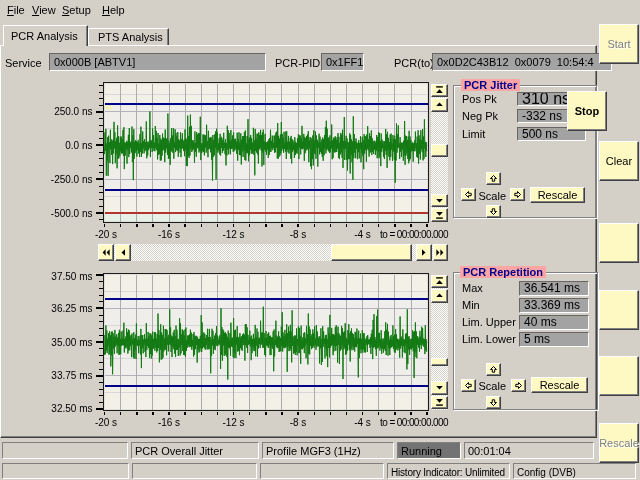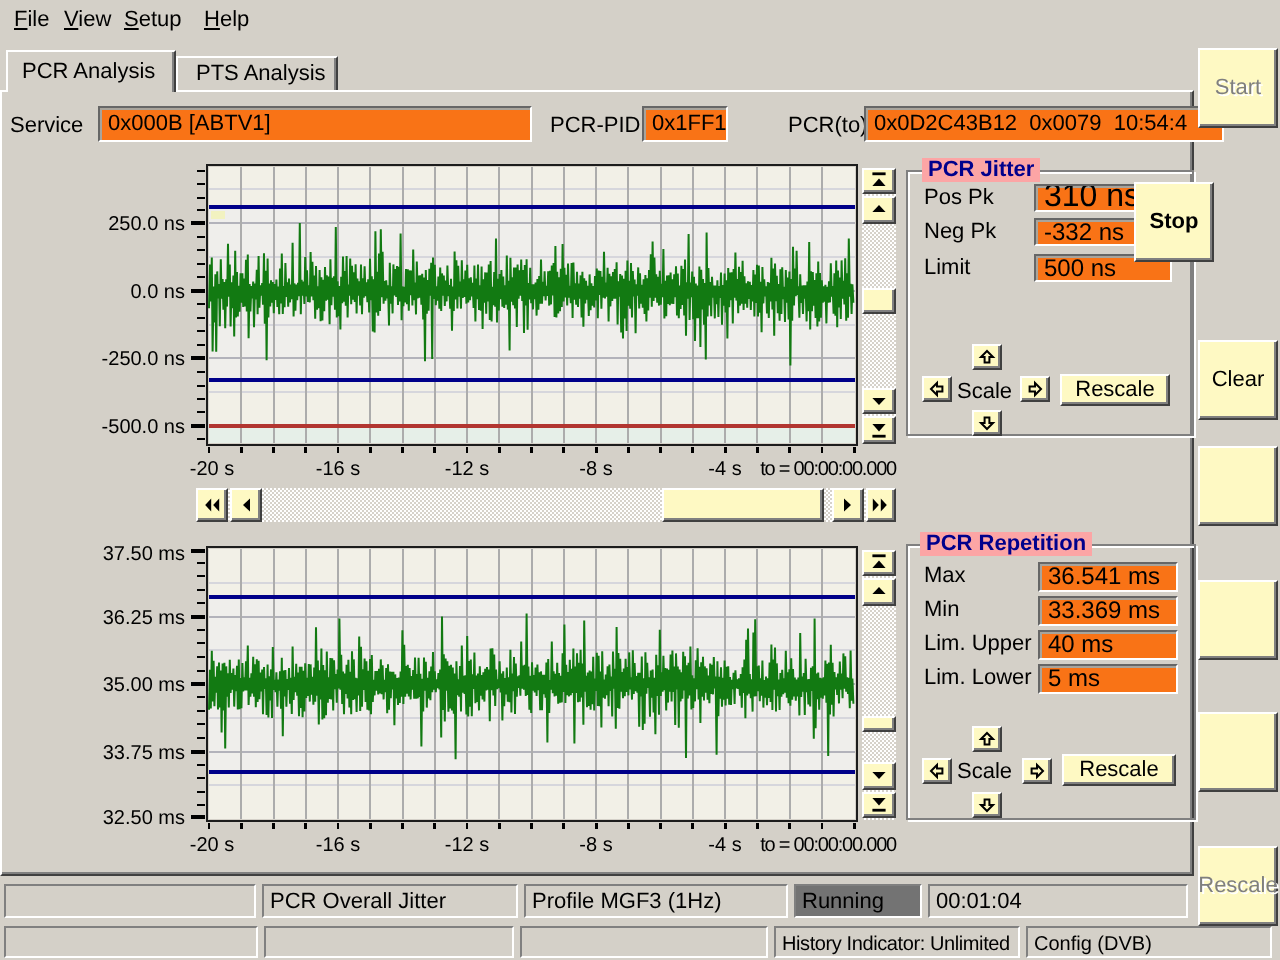--- a/index.html
+++ b/index.html
@@ -1,19 +1,19 @@
 <!DOCTYPE html>
 <html><head><meta charset="utf-8"><style>
 *{margin:0;padding:0;box-sizing:border-box}
 html,body{width:640px;height:480px;overflow:hidden}
 body{background:#d4d0c8;font-family:"Liberation Sans",sans-serif;font-size:11px;color:#000;position:relative}
 .ax{font-family:"Liberation Sans",sans-serif;font-size:10px;fill:#000}
 .abs{position:absolute}
 .btn{position:absolute;background:#fef9c3;border-top:1px solid #fff;border-left:1px solid #fff;border-right:1px solid #404040;border-bottom:1px solid #404040;box-shadow:inset -1px -1px 0 #808080;display:flex;align-items:center;justify-content:center}
-.fld{position:absolute;background:#f97316;border-top:1px solid #666;border-left:1px solid #666;border-bottom:1px solid #fff;border-right:1px solid #fff;box-shadow:inset 1px 1px 0 #a8a49c;line-height:16px;padding-left:4px;white-space:nowrap;overflow:hidden}
+.fld{position:absolute;background:#a3a3a3;border-top:1px solid #666;border-left:1px solid #666;border-bottom:1px solid #fff;border-right:1px solid #fff;box-shadow:inset 1px 1px 0 #a8a49c;line-height:16px;padding-left:4px;white-space:nowrap;overflow:hidden}
 .lbl{position:absolute;white-space:nowrap}
 .sp{position:absolute;background:#d4d0c8;border-top:1px solid #808080;border-left:1px solid #808080;border-bottom:1px solid #fff;border-right:1px solid #fff;padding:2px 3px 0 3px;white-space:nowrap;overflow:hidden;line-height:12px}
 .gb{position:absolute;border:1px solid #808080;box-shadow:1px 1px 0 #fff, inset 1px 1px 0 #fff}
 .gbt{position:absolute;background:#fca5a5;color:#00008c;font-weight:bold;padding:0 3px;white-space:nowrap}
 .track{position:absolute;background:#d6d2ca;background-image:repeating-conic-gradient(#fff 0 25%,#d6d2ca 0 50%);background-size:2px 2px}
 </style></head><body>
 <div class="lbl" style="left:7px;top:4px"><span style="text-decoration:underline">F</span>ile</div>
 <div class="lbl" style="left:32px;top:4px"><span style="text-decoration:underline">V</span>iew</div>
 <div class="lbl" style="left:62px;top:4px"><span style="text-decoration:underline">S</span>etup</div>
 <div class="lbl" style="left:102px;top:4px"><span style="text-decoration:underline">H</span>elp</div>
@@ -343,21 +343,21 @@
     </svg>
   </div>
 <div class="btn" style="left:531px;top:376.5px;width:57px;height:16.5px;">Rescale</div>
 <div class="btn" style="left:486px;top:395.5px;width:15px;height:13px;">
     <svg width="9" height="9" viewBox="0 0 9 9">
       <path d="M4.5 7.5 L7.5 4.5 L5.7 4.5 L5.7 1.8 L3.3 1.8 L3.3 4.5 L1.5 4.5 Z" fill="none" stroke="#000" stroke-width="1"></path>
     </svg>
   </div>
 <div class="btn" style="left:599px;top:24px;width:40px;height:40px;color:#7f7f7f;text-shadow:1px 1px 0 #fff">Start</div>
 <div class="btn" style="left:567px;top:90.5px;width:40px;height:40px;font-weight:bold">Stop</div>
-<div class="btn" style="left:599px;top:170px;width:40px;height:40px;">Clear</div>
+<div class="btn" style="left:599px;top:141px;width:40px;height:40px;">Clear</div>
 <div class="btn" style="left:599px;top:223px;width:40px;height:40px;"></div>
 <div class="btn" style="left:599px;top:289.5px;width:40px;height:40px;"></div>
 <div class="btn" style="left:599px;top:356px;width:40px;height:40px;"></div>
 <div class="btn" style="left:599px;top:422.5px;width:40px;height:40px;color:#7f7f7f;text-shadow:1px 1px 0 #fff">Rescale</div>
 <div class="sp" style="left:2px;top:442px;width:126px;height:17px;"></div>
 <div class="sp" style="left:131px;top:442px;width:128px;height:17px;">PCR Overall Jitter</div>
 <div class="sp" style="left:262px;top:442px;width:132px;height:17px;">Profile MGF3 (1Hz)</div>
 <div class="sp" style="left:397px;top:442px;width:64px;height:17px;background:#737373;">Running</div>
 <div class="sp" style="left:464px;top:442px;width:130px;height:17px;">00:01:04</div>
 <div class="sp" style="left:2px;top:463px;width:127px;height:16px;font-size:10px;padding-top:3px"></div>

